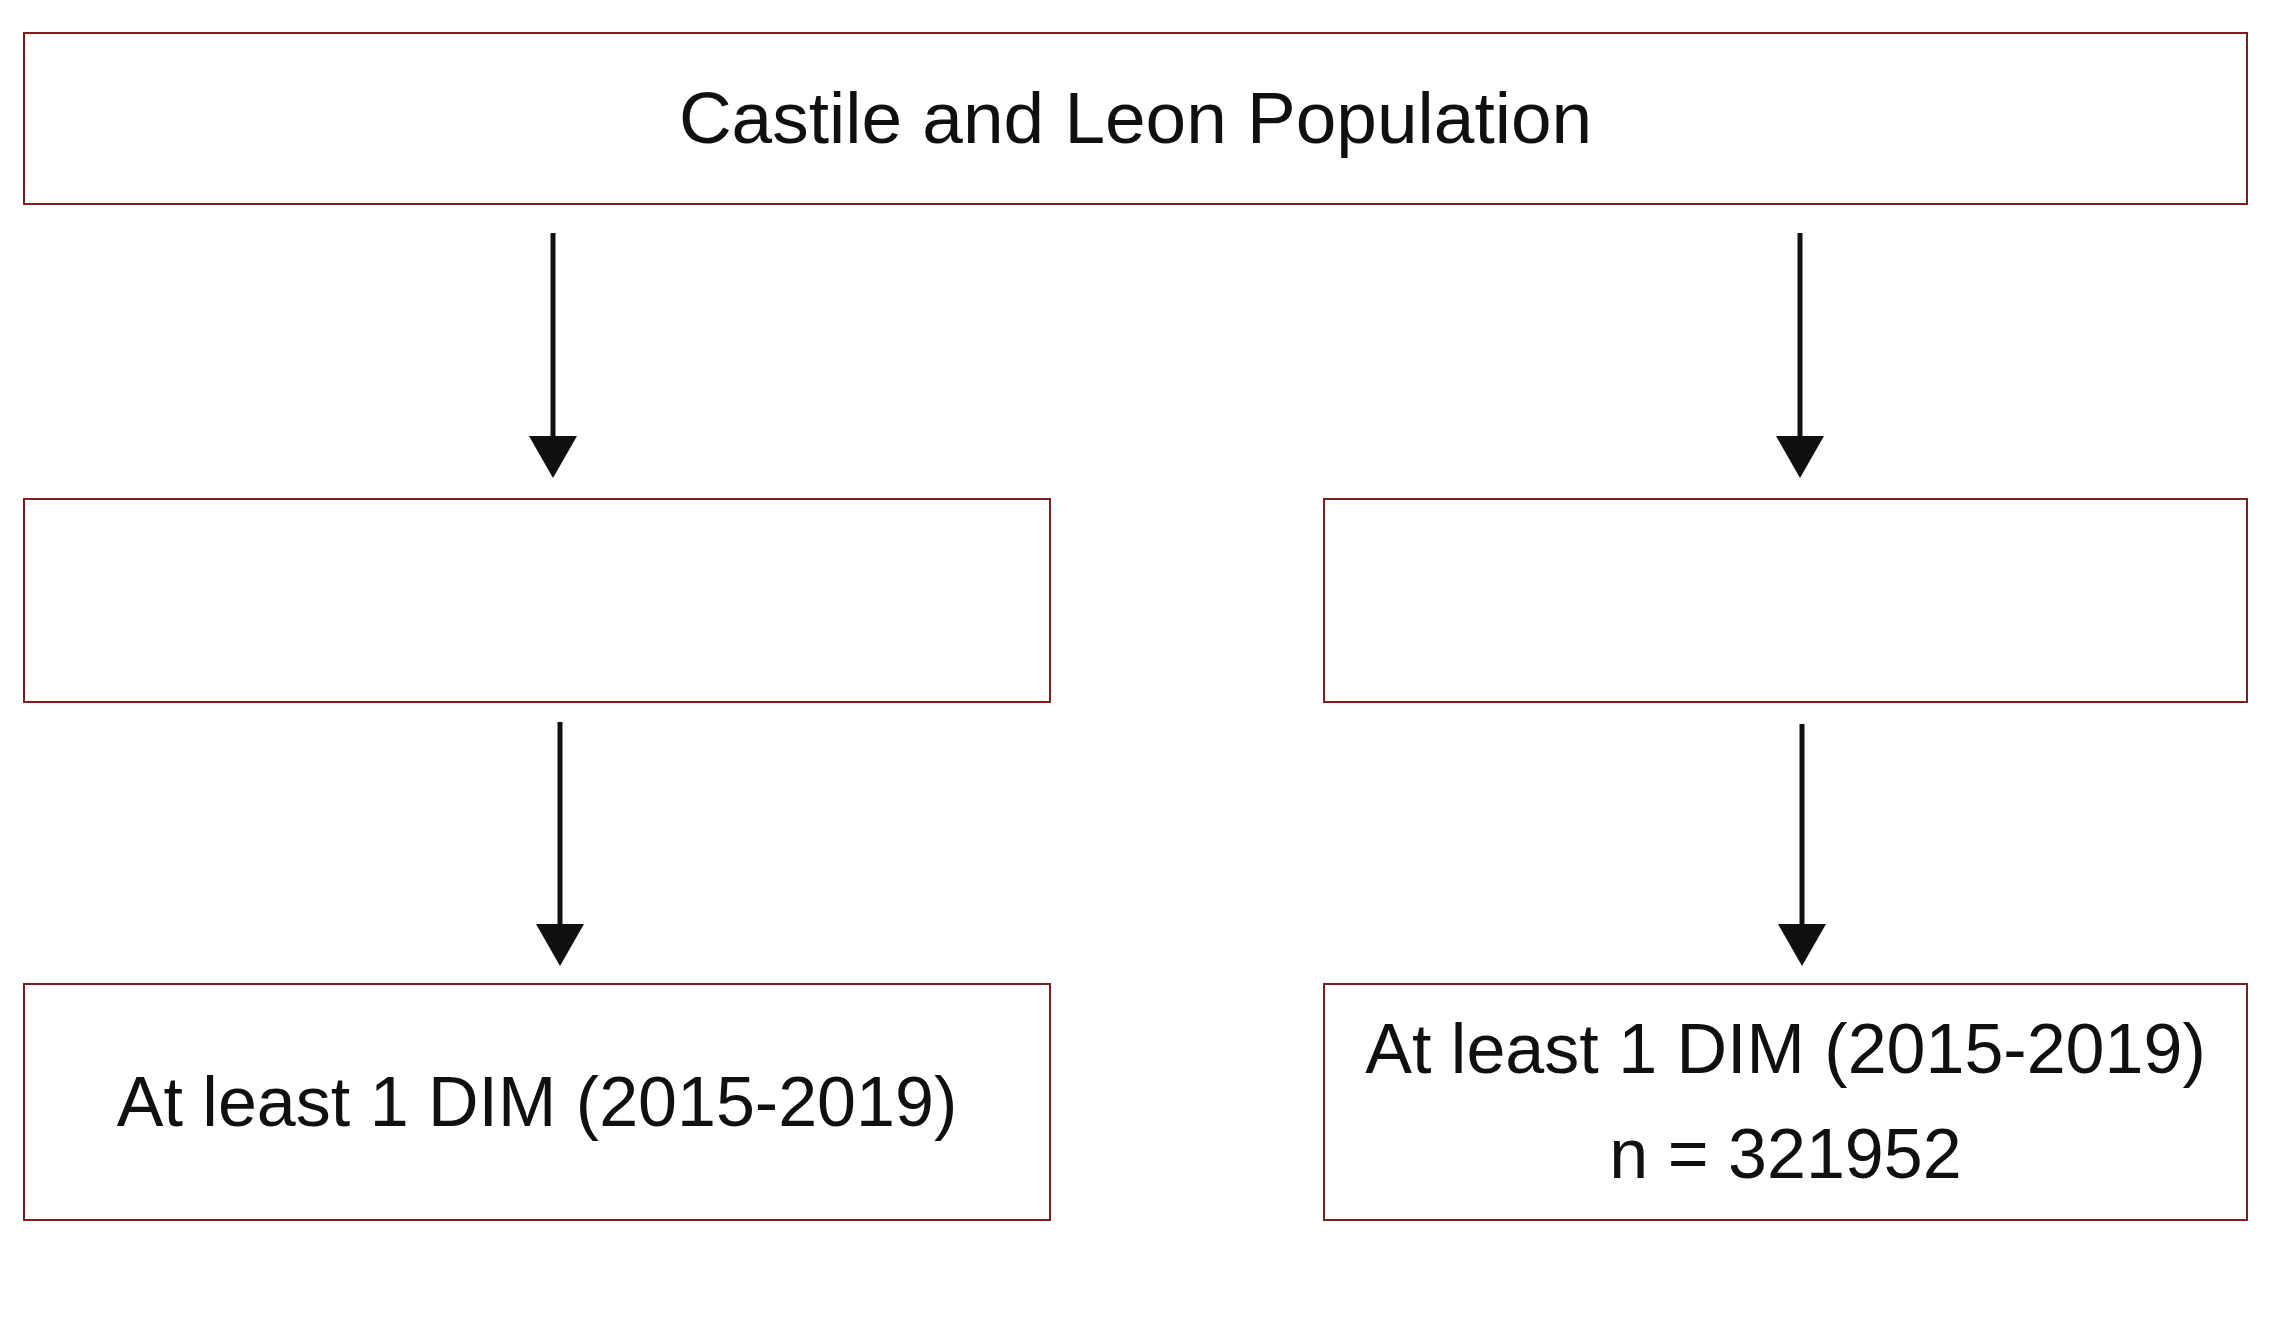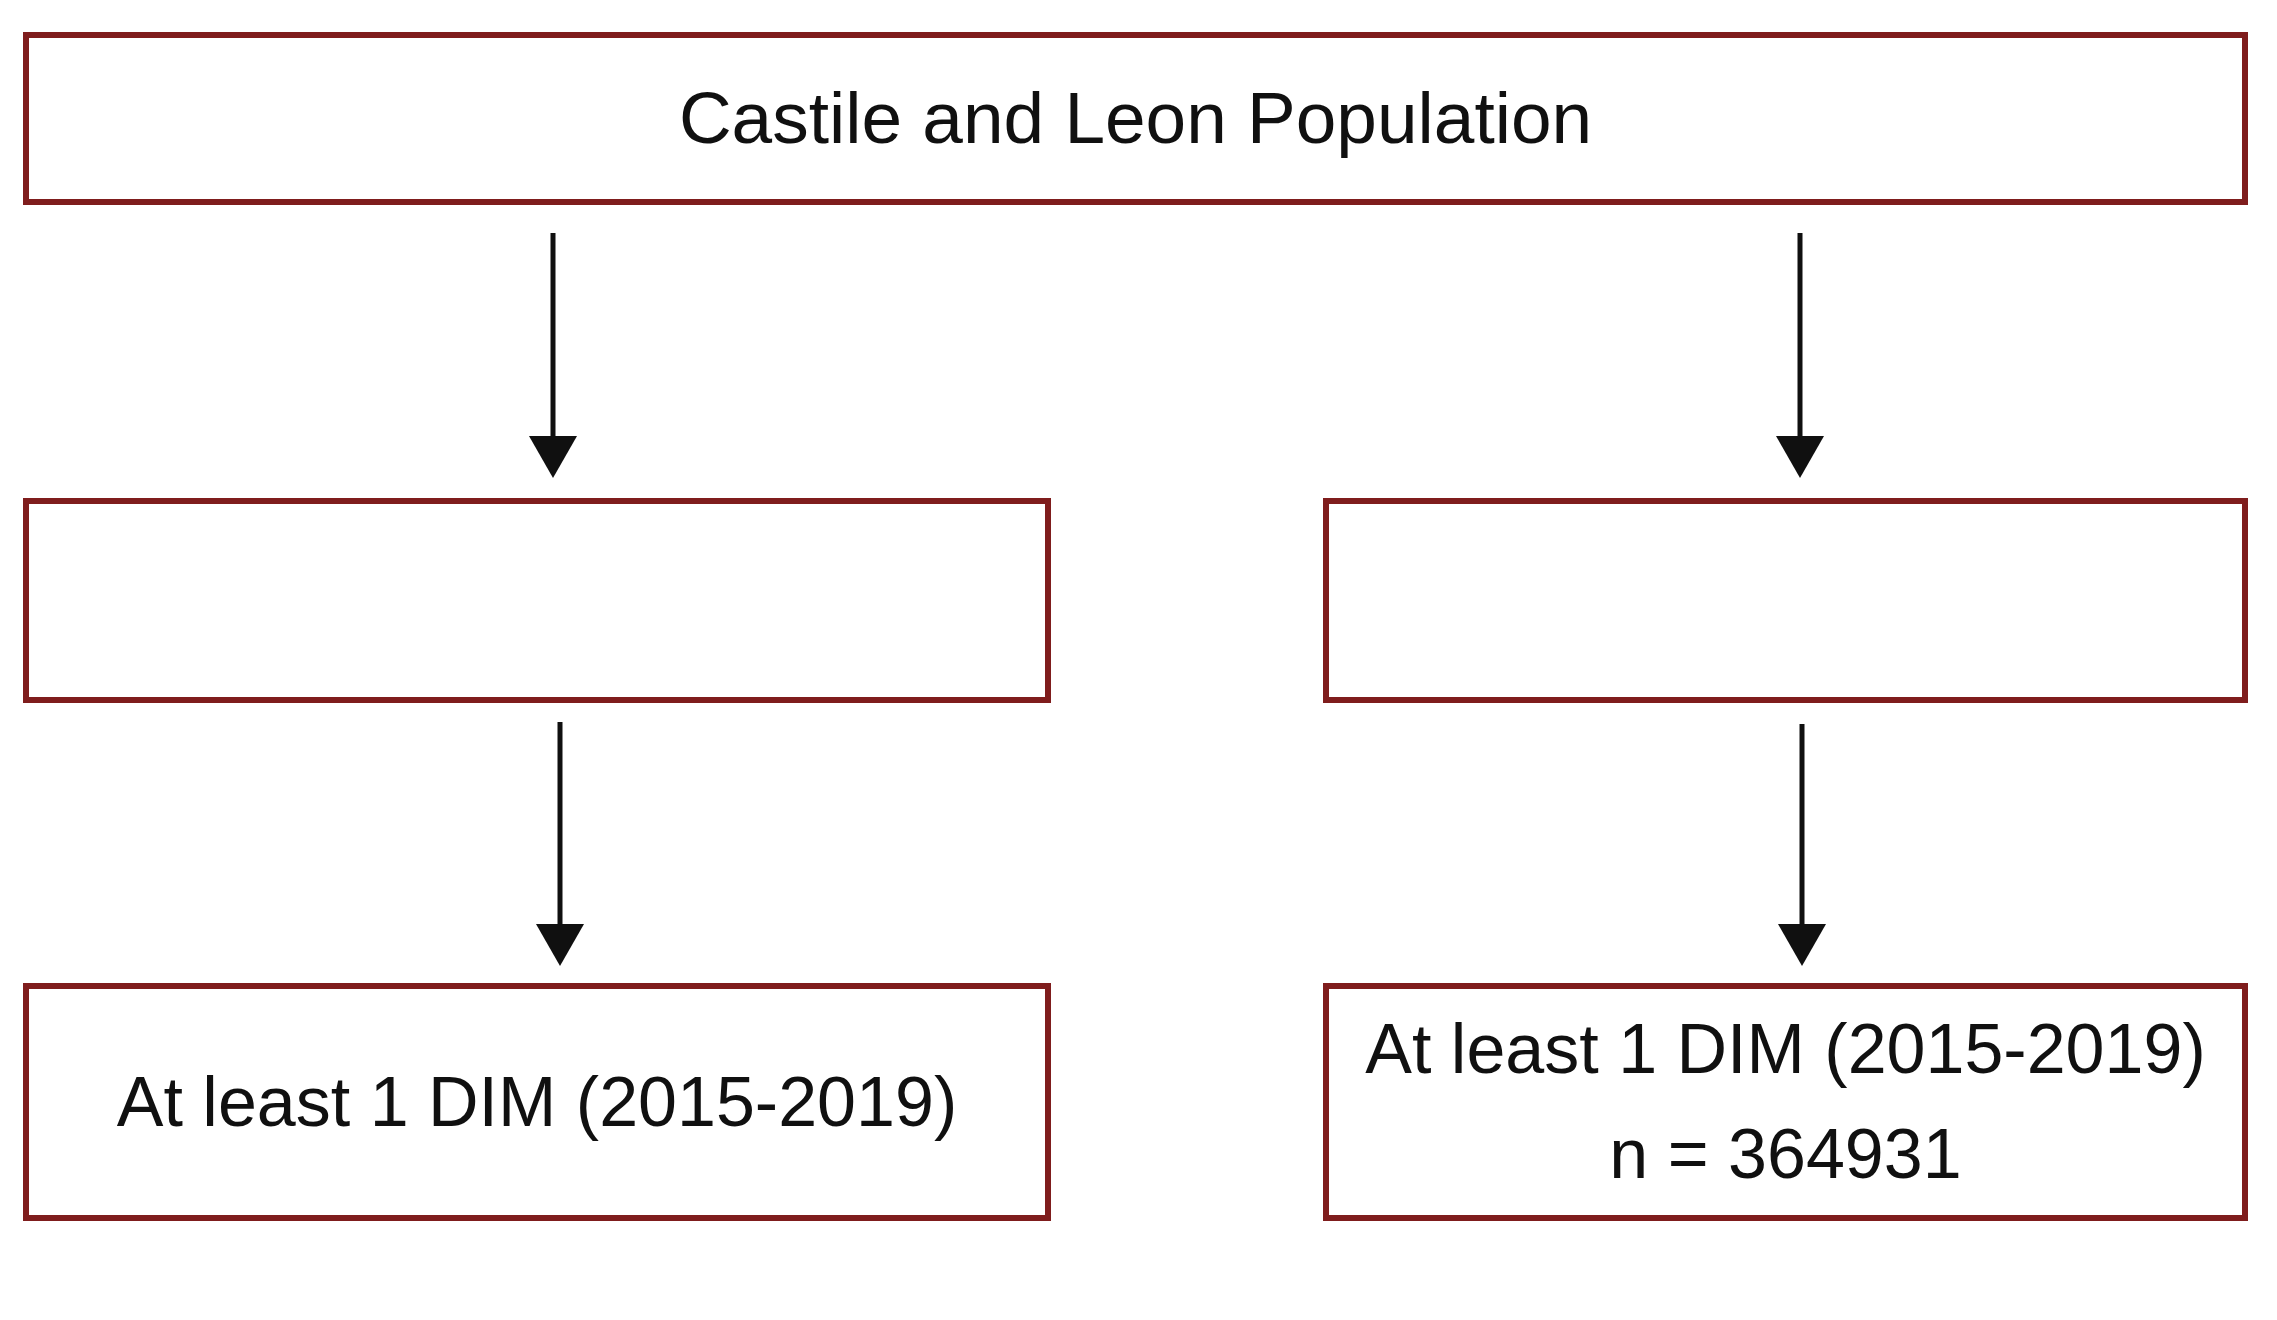--- a/index.html
+++ b/index.html
@@ -12,21 +12,21 @@
     width: 2277px;
     height: 1320px;
     background: #ffffff;
     font-family: "Liberation Sans", "DejaVu Sans", sans-serif;
     color: #101010;
     overflow: hidden;
   }
   .node {
     position: absolute;
     box-sizing: border-box;
-    border: 6px solid #7f1d1d;
+    border: 2px solid #7f1d1d;
     background: #ffffff;
     display: flex;
     flex-direction: column;
     align-items: center;
     justify-content: center;
     text-align: center;
   }
   .node-title {
     left: 23px;
     top: 32px;
@@ -90,21 +90,21 @@
 
   <div class="node node-mid col-right">
   </div>
 
   <div class="node node-bottom col-left">
     <span class="line">At least 1 DIM (2015-2019)</span>
   </div>
 
   <div class="node node-bottom col-right">
     <span class="line">At least 1 DIM (2015-2019)</span>
-    <span class="line">n = 364931</span>
+    <span class="line">n = 321952</span>
   </div>
 
   <svg class="arrow-layer" viewBox="0 0 2277 1320">
     <g>
       <line class="arrow-line" x1="553" y1="233" x2="553" y2="440"></line>
       <polygon class="arrow-head" points="529,436 577,436 553,478"></polygon>
     </g>
     <g>
       <line class="arrow-line" x1="1800" y1="233" x2="1800" y2="440"></line>
       <polygon class="arrow-head" points="1776,436 1824,436 1800,478"></polygon>

